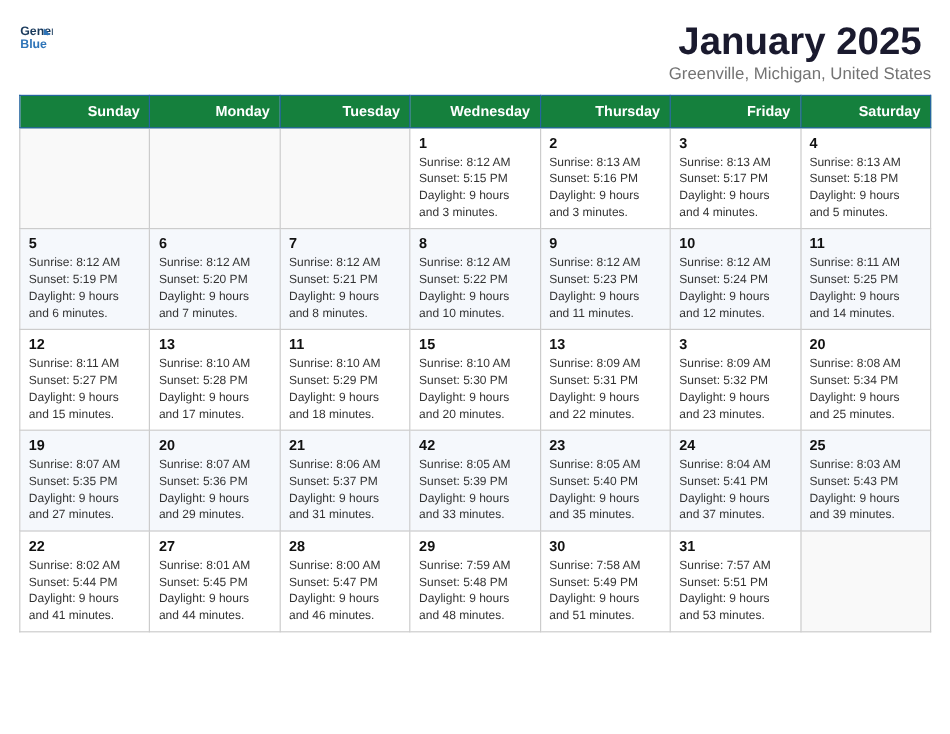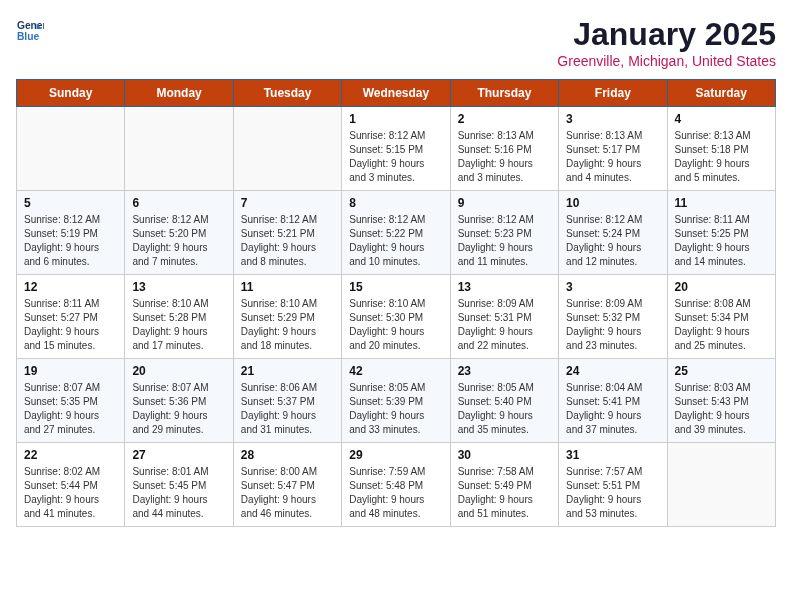--- a/index.html
+++ b/index.html
@@ -19,43 +19,43 @@
     .logo {
       display: flex;
       align-items: center;
       gap: 4px;
     }
     .logo-icon {
       width: 28px;
       height: 28px;
     }
     .title-block {
-      text-align: right;
+      text-align: center;
     }
     .month-title {
       font-size: 32px;
       font-weight: bold;
       color: #1a1a2e;
     }
     .location {
       font-size: 14px;
-      color: #be185d;
+      color: #737373;
     }
     .calendar {
       width: 100%;
       border-collapse: collapse;
       border: 1px solid #ccc;
     }
     .calendar th {
-      background: #c2410c;
+      background: #15803d;
       color: #fff;
       font-size: 12px;
       font-weight: bold;
       padding: 6px 8px;
-      text-align: center;
+      text-align: right;
       border: 1px solid #2565a0;
     }
     .calendar td {
       width: calc(100% / 7);
       vertical-align: top;
       border: 1px solid #ccc;
       padding: 5px 7px;
       min-height: 70px;
       background: #fff;
       font-size: 10.5px;

